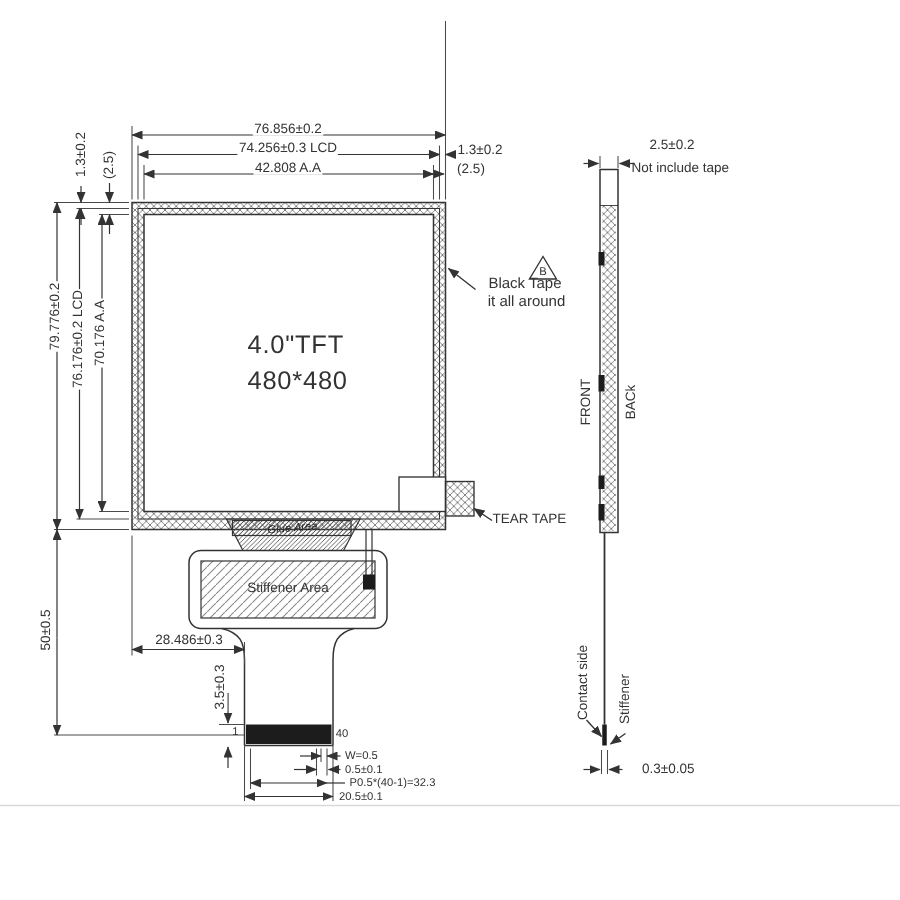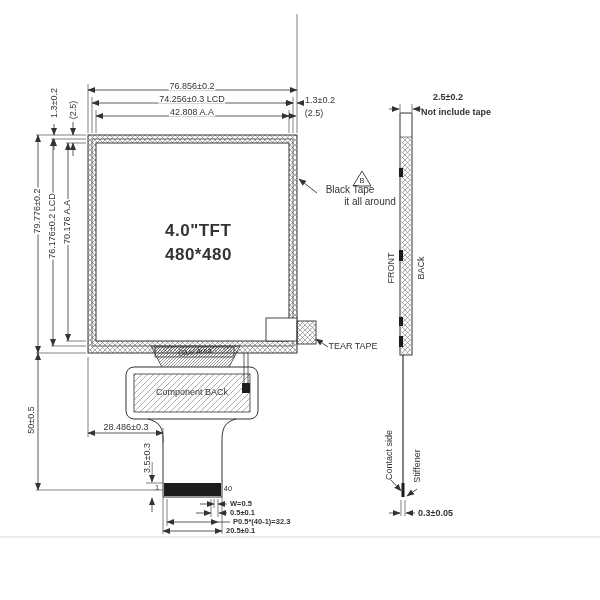--- a/index.html
+++ b/index.html
@@ -1,21 +1,21 @@
 <!DOCTYPE html>
 <html><head>
 <meta charset="utf-8">
 <style>
   html,body{margin:0;padding:0;background:#fff;}
   #stage{position:relative;width:600px;height:600px;background:#fff;overflow:hidden;
          font-family:"Liberation Sans",sans-serif;color:#333;}
   #stage svg{position:absolute;left:0;top:0;z-index:1;}
   .t{position:absolute;z-index:2;font-size:9px;color:#333;white-space:nowrap;
      transform:translate(-50%,-50%);line-height:1;}
-  .tl{transform:translate(0,-50%);font-weight:bold;}            
+  .tl{transform:translate(0,-50%);}            
   .rot{transform:translate(-50%,-50%) rotate(-90deg);}
   .bg{background:#fff;padding:0 1px;}
   .big{font-size:17px;letter-spacing:.5px;}
   .small{font-size:7.5px;}
   .lbl{font-size:10px;}
   .glue{font-size:7.5px;font-style:italic;
         transform:translate(-50%,-50%) rotate(-5deg);color:#222;}
 </style>
 </head>
 <body>
@@ -143,36 +143,36 @@
 <span class="t rot bg" style="left:73px;top:110px">(2.5)</span>
 <span class="t rot bg" style="left:37px;top:211px">79.776±0.2</span>
 <span class="t rot bg" style="left:52px;top:226px">76.176±0.2 LCD</span>
 <span class="t rot bg" style="left:67px;top:222px">70.176 A.A</span>
 
 <span class="t tl big" style="left:165px;top:230px">4.0"TFT</span>
 <span class="t tl big" style="left:165px;top:254px">480*480</span>
 
 <span class="t small" style="left:362px;top:181px">B</span>
 <span class="t lbl" style="left:350px;top:190px">Black Tape</span>
-<span class="t lbl" style="left:370px;top:202px">it  all around</span>
+<span class="t lbl" style="left:351px;top:202px">it  all around</span>
 <span class="t" style="left:353px;top:346px">TEAR TAPE</span>
 <span class="t glue" style="left:195px;top:352px">Glue Area</span>
-<span class="t" style="left:192px;top:392px">Component BACk</span>
+<span class="t" style="left:192px;top:392px">Stiffener Area</span>
 
 <span class="t rot bg" style="left:31px;top:420px">50±0.5</span>
 <span class="t bg" style="left:126px;top:427px">28.486±0.3</span>
 <span class="t rot bg" style="left:147px;top:458px">3.5±0.3</span>
 <span class="t small" style="left:157px;top:488px">1</span>
 <span class="t small" style="left:228px;top:489px">40</span>
 <span class="t tl small bg" style="left:229px;top:504px">W=0.5</span>
 <span class="t tl small bg" style="left:229px;top:513px">0.5±0.1</span>
 <span class="t tl small bg" style="left:232px;top:522px">P0.5*(40-1)=32.3</span>
 <span class="t tl small bg" style="left:225px;top:531px">20.5±0.1</span>
 
 <span class="t tl bg" style="left:432px;top:97px">2.5±0.2</span>
 <span class="t tl" style="left:421px;top:112px">Not include tape</span>
 <span class="t rot" style="left:391px;top:268px">FRONT</span>
 <span class="t rot" style="left:421px;top:268px">BACk</span>
 <span class="t rot" style="left:389px;top:455px">Contact side</span>
 <span class="t rot" style="left:417px;top:466px">Stiffener</span>
-<span class="t tl bg" style="left:417px;top:513px">0.3±0.05</span>
+<span class="t tl bg" style="left:427px;top:513px">0.3±0.05</span>
 
 </div>
 
 </body></html>

